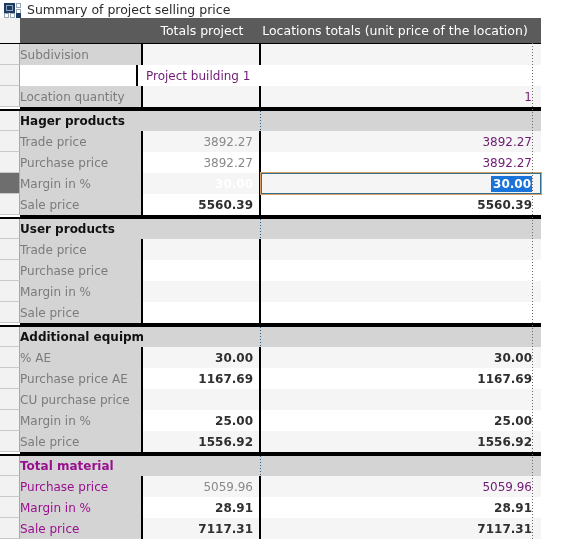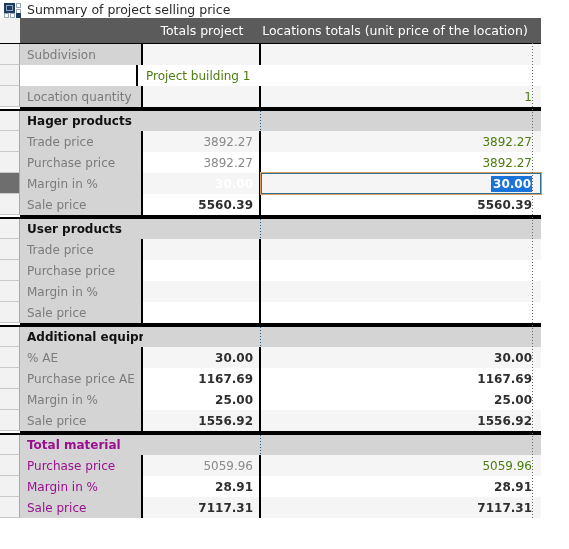--- a/index.html
+++ b/index.html
@@ -139,21 +139,20 @@
   .gutter.sel {
     background: #6e6e6e;
   }
   .cell-label {
     width: 123px;
     flex: 0 0 123px;
     background: #d4d4d4;
     color: #7b7b7b;
     display: flex;
     align-items: center;
-    padding-left: 7px;
     box-sizing: border-box;
     border-right: 2px solid #000000;
     white-space: nowrap;
     overflow: hidden;
   }
   .cell-totals {
     width: 118px;
     flex: 0 0 118px;
     display: flex;
     align-items: center;
@@ -167,21 +166,21 @@
     overflow: hidden;
   }
   .cell-loc {
     flex: 1 1 auto;
     display: flex;
     align-items: center;
     justify-content: flex-end;
     padding-right: 9px;
     box-sizing: border-box;
     background: #ffffff;
-    color: #4d7c0f;
+    color: #701a75;
     white-space: nowrap;
     overflow: hidden;
   }
   .cell-loc.leftalign {
     justify-content: flex-start;
     padding-left: 8px;
     padding-right: 0;
   }
 
   
@@ -390,20 +389,26 @@
         <div class="cell-label">% AE</div>
         <div class="cell-totals bold">30.00</div>
         <div class="cell-loc bold">30.00</div>
       </div>
       <div class="row even">
         <div class="gutter"></div>
         <div class="cell-label">Purchase price AE</div>
         <div class="cell-totals bold">1167.69</div>
         <div class="cell-loc bold">1167.69</div>
       </div>
+      <div class="row odd">
+        <div class="gutter"></div>
+        <div class="cell-label">CU purchase price</div>
+        <div class="cell-totals"></div>
+        <div class="cell-loc"></div>
+      </div>
       <div class="row even">
         <div class="gutter"></div>
         <div class="cell-label">Margin in %</div>
         <div class="cell-totals bold">25.00</div>
         <div class="cell-loc bold">25.00</div>
       </div>
       <div class="row odd">
         <div class="gutter"></div>
         <div class="cell-label">Sale price</div>
         <div class="cell-totals bold">1556.92</div>

